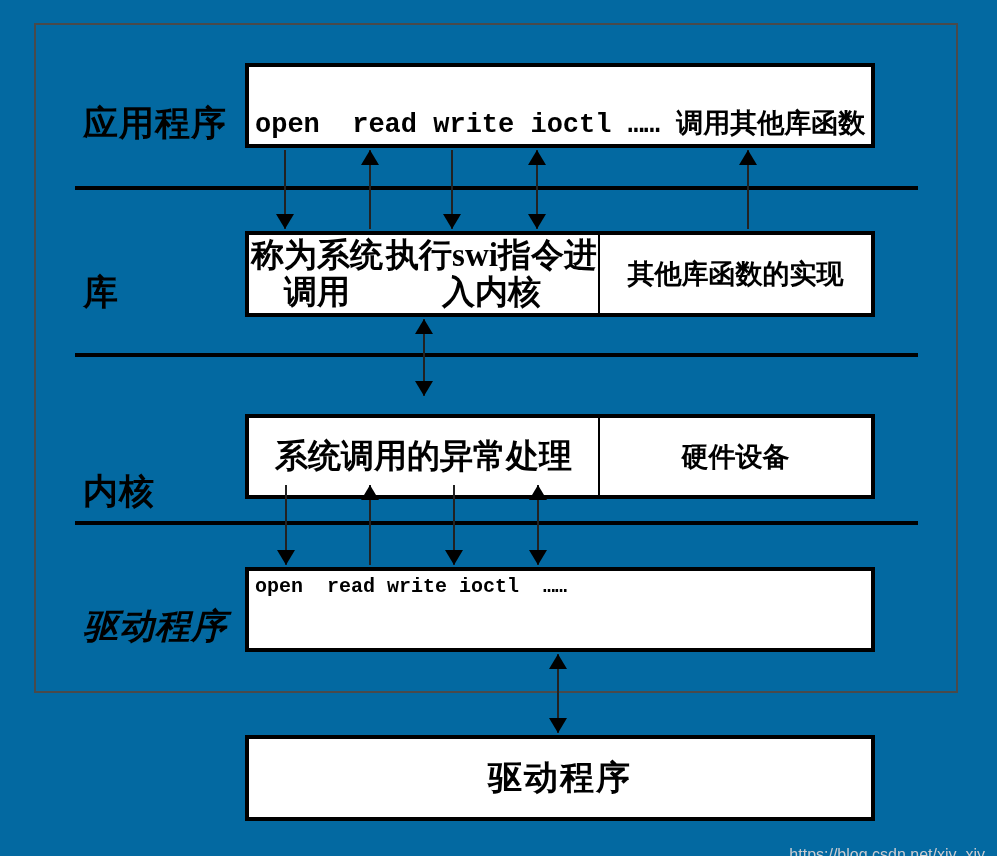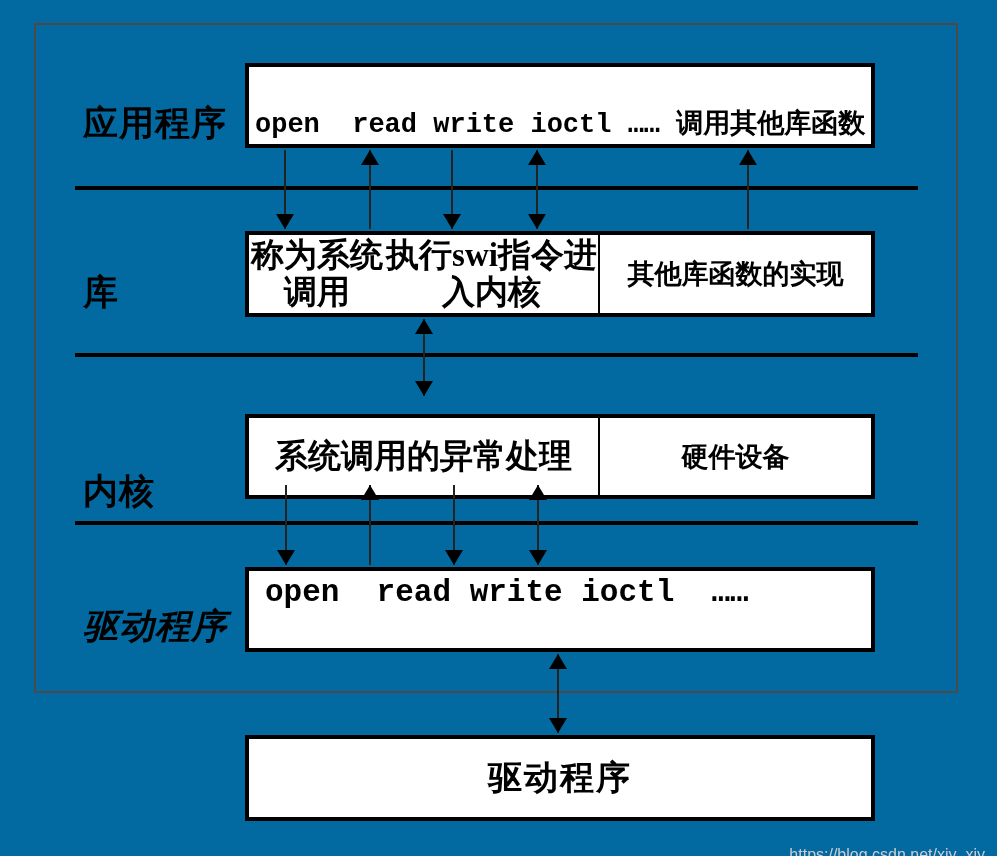--- a/index.html
+++ b/index.html
@@ -33,22 +33,22 @@
     width:349px;border-right:2px solid #000;display:flex;flex-direction:row;
     align-items:center;justify-content:center;text-align:center;
     font-size:33px;font-weight:bold;line-height:37px;
   }
   .cell-right{
     flex:1;display:flex;align-items:center;justify-content:center;text-align:center;
     font-size:27px;font-weight:bold;
   }
   #box-driver{top:567px;height:85px;}
   #box-driver .boxtext{
-    padding:4px 0 0 16px;font-family:"Liberation Mono", monospace;font-weight:bold;
-    font-size:31px;white-space:pre;
+    padding:4px 0 0 6px;font-family:"Liberation Mono", monospace;font-weight:bold;
+    font-size:20px;white-space:pre;
   }
   #box-hw{top:735px;height:86px;display:flex;align-items:center;justify-content:center;}
   #box-hw .boxtext{font-size:34px;font-weight:bold;letter-spacing:2px;}
   .varrow{position:absolute;width:18px;}
   .aline{position:absolute;left:8px;top:0;bottom:0;width:2px;background:#222;}
   .ahead{position:absolute;left:0;width:0;height:0;border-left:9px solid transparent;border-right:9px solid transparent;}
   .ahead.up{top:0;border-bottom:15px solid #000;}
   .ahead.down{bottom:0;border-top:15px solid #000;}
   .watermark{
     position:absolute;right:12px;top:830px;font-family:"Liberation Sans", sans-serif;

